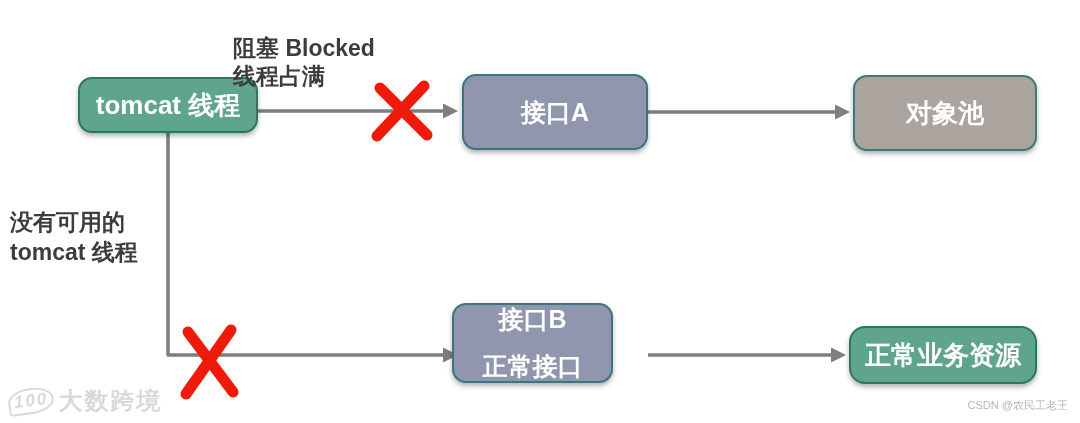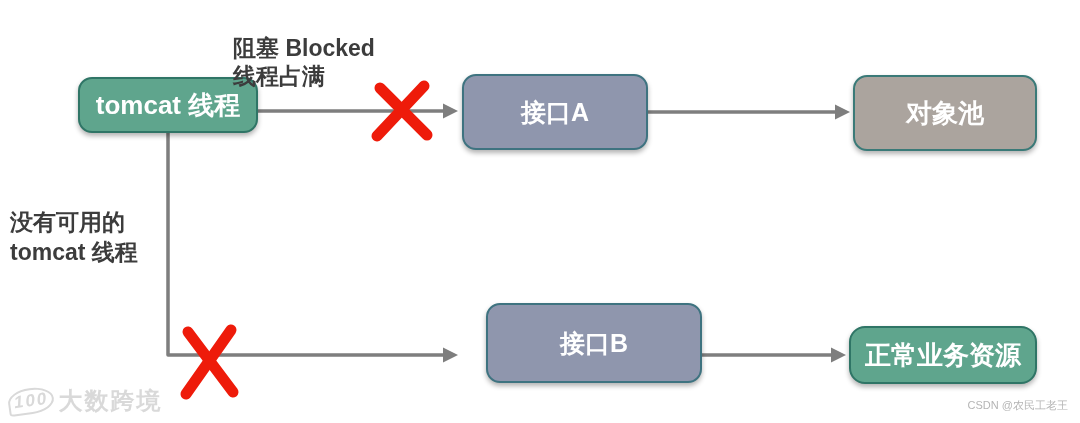--- a/index.html
+++ b/index.html
@@ -55,21 +55,21 @@
   }
   #credit{
     position:absolute;right:12px;top:398px;
     color:var(--credit);
     font-size:11px;
   }
   
   #node-tomcat          {left:78px; top:77px; width:180px;height:56px;}
   #node-interface-a     {left:462px;top:74px; width:186px;height:76px;}
   #node-object-pool     {left:853px;top:75px; width:184px;height:76px;}
-  #node-interface-b     {left:486px;top:303px;width:216px;height:80px;gap:14px;}
+  #node-interface-b     {left:452px;top:303px;width:161px;height:80px;gap:14px;}
   #node-normal-resource {left:849px;top:326px;width:188px;height:58px;border-radius:16px;}
 </style>
 </head>
 <body>
 
 <div id="canvas">
 
   <svg id="wires" viewBox="0 0 1080 423">
     <g>
       <path class="edge" d="M258 111 H443"></path>
@@ -104,20 +104,21 @@
   <div id="node-interface-a" class="node slate two-line">
     <div>接口A</div>
   </div>
 
   <div id="node-object-pool" class="node gray one-line">
     <div>对象池</div>
   </div>
 
   <div id="node-interface-b" class="node slate two-line">
     <div>接口B</div>
+    <div>正常接口</div>
   </div>
 
   <div id="node-normal-resource" class="node green one-line">
     <div>正常业务资源</div>
   </div>
 
   <div id="label-blocked" class="edge-label">
     <div>阻塞 Blocked</div>
     <div>线程占满</div>
   </div>

